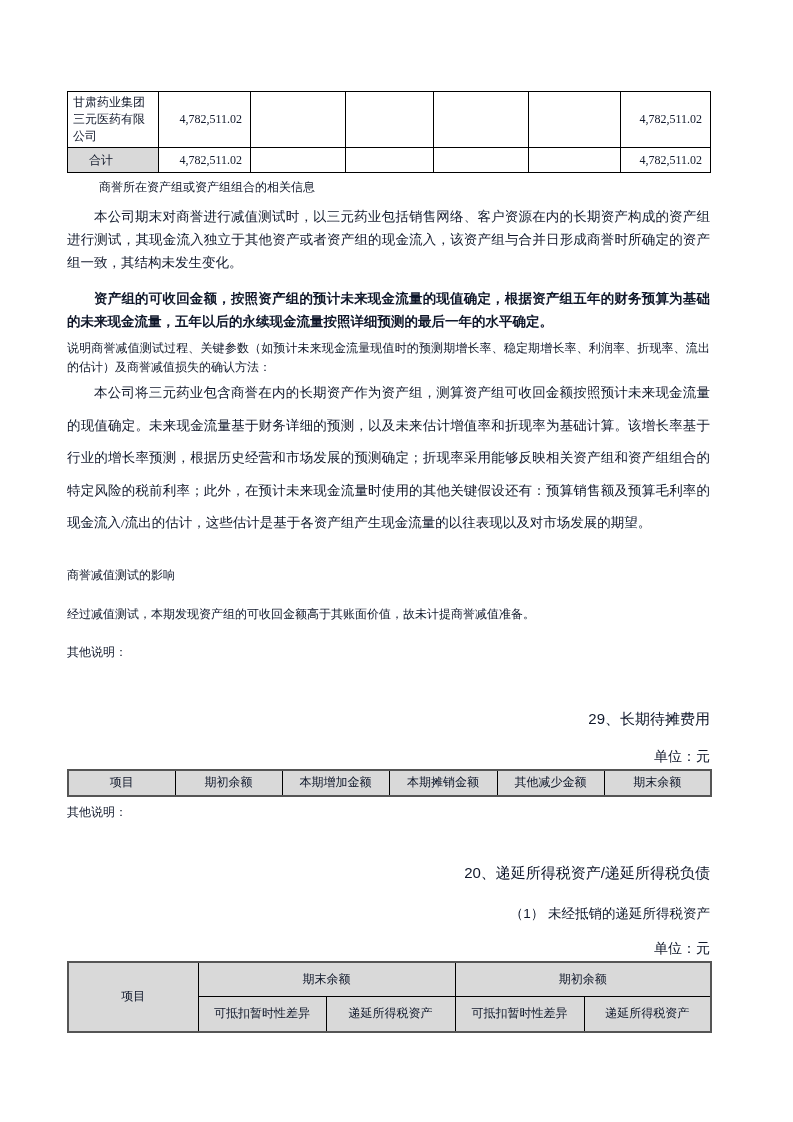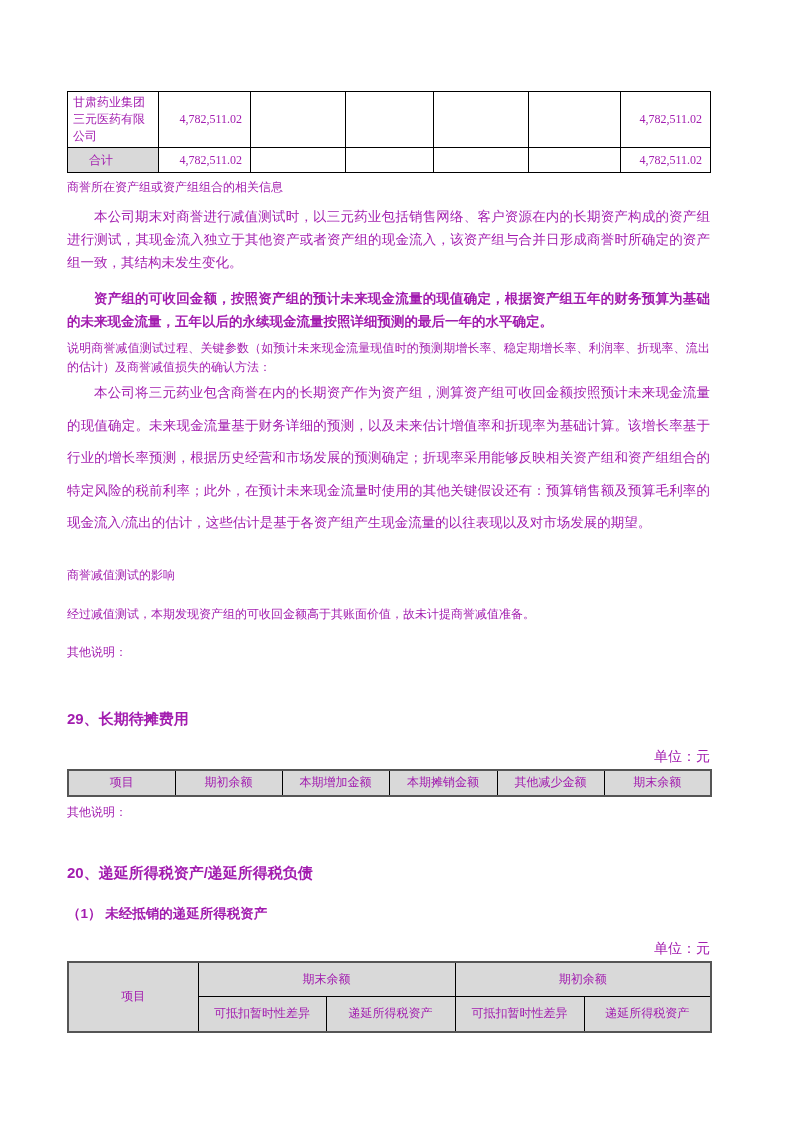--- a/index.html
+++ b/index.html
@@ -3,21 +3,21 @@
 <meta charset="utf-8">
 <style>
   * { margin: 0; padding: 0; box-sizing: border-box; }
   html, body { background: #ffffff; }
   .page {
     position: relative;
     width: 785px;
     height: 1122px;
     background: #ffffff;
     font-family: "Liberation Serif", "DejaVu Serif", serif;
-    color: #a21caf;
+    color: #0f172a;
     overflow: hidden;
   }
   .content {
     position: absolute;
     left: 67px;
     top: 0;
     width: 643px;
   }
 
   
@@ -31,40 +31,41 @@
     padding: 2px 5px;
   }
   .tbl-goodwill tr.row-data { height: 54px; }
   .tbl-goodwill tr.row-total { height: 25px; }
   .tbl-goodwill td.num { text-align: right; padding-right: 8px; white-space: nowrap; }
   .tbl-goodwill tr.row-total td.label { background: #d9d9d9; padding-left: 21px; }
   .tbl-goodwill tr.row-total { border-top: 1.5px solid #000; }
 
   
   .small-label { font-size: 12px; line-height: 15px; }
-  .lbl-info    { margin-top: 7px; }
+  .lbl-info    { margin-top: 7px; margin-left: 32px; }
   .para {
     font-size: 13.5px;
     line-height: 23px;
     text-indent: 2em;
     text-align: justify;
   }
   .para-1 { margin-top: 10px; }
   .para-2 { margin-top: 13px; font-weight: bold; }
   .lbl-note { margin-top: 6px; line-height: 19px; text-align: justify; }
   .para-3 { margin-top: 0; line-height: 32.5px; }
   .lbl-impact { margin-top: 28px; }
   .para-impact { margin-top: 22px; font-size: 12px; line-height: 18px; }
   .lbl-other-1 { margin-top: 22px; }
 
   
   .h-section {
     font-size: 15px;
-    font-weight: bold;
+    font-weight: normal;
     font-family: "Liberation Sans", "DejaVu Sans", sans-serif;
+    text-align: right;
   }
   .h-29 { margin-top: 50px; }
   .h-30 { margin-top: 44px; }
   .h-30-sub { margin-top: 22px; font-size: 13.5px; }
   .unit-line {
     font-size: 14px;
     text-align: right;
     margin-top: 20px;
     line-height: 15px;
   }

